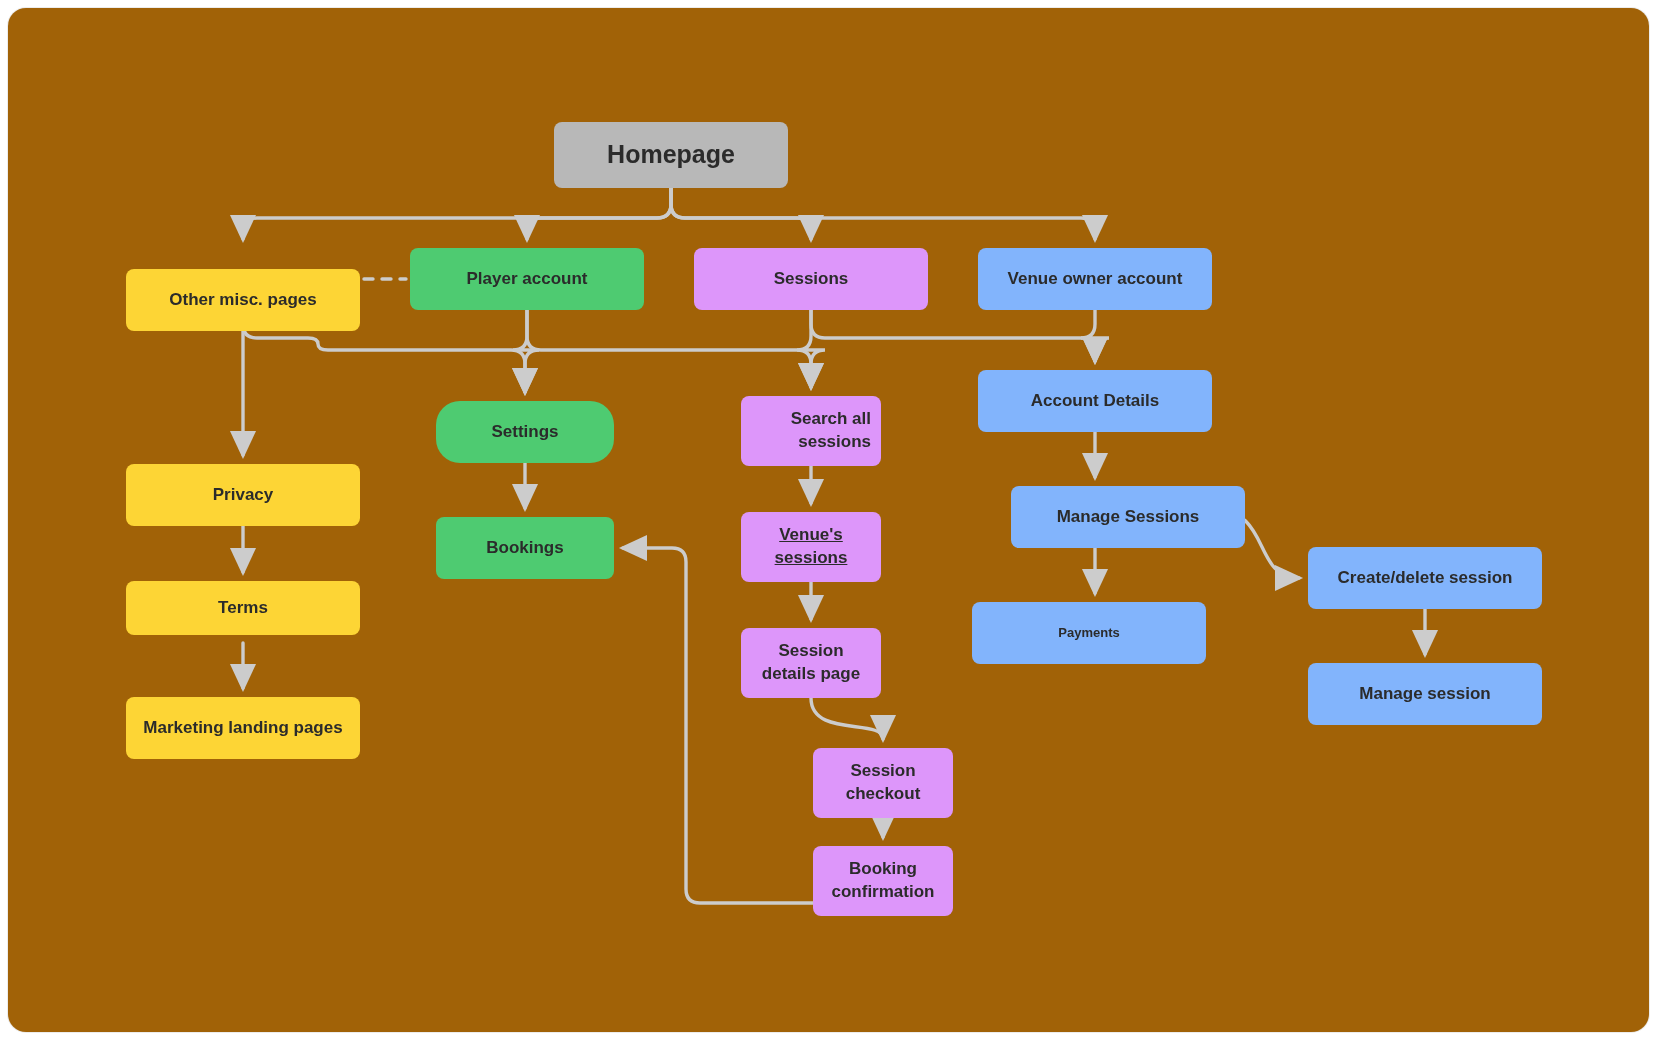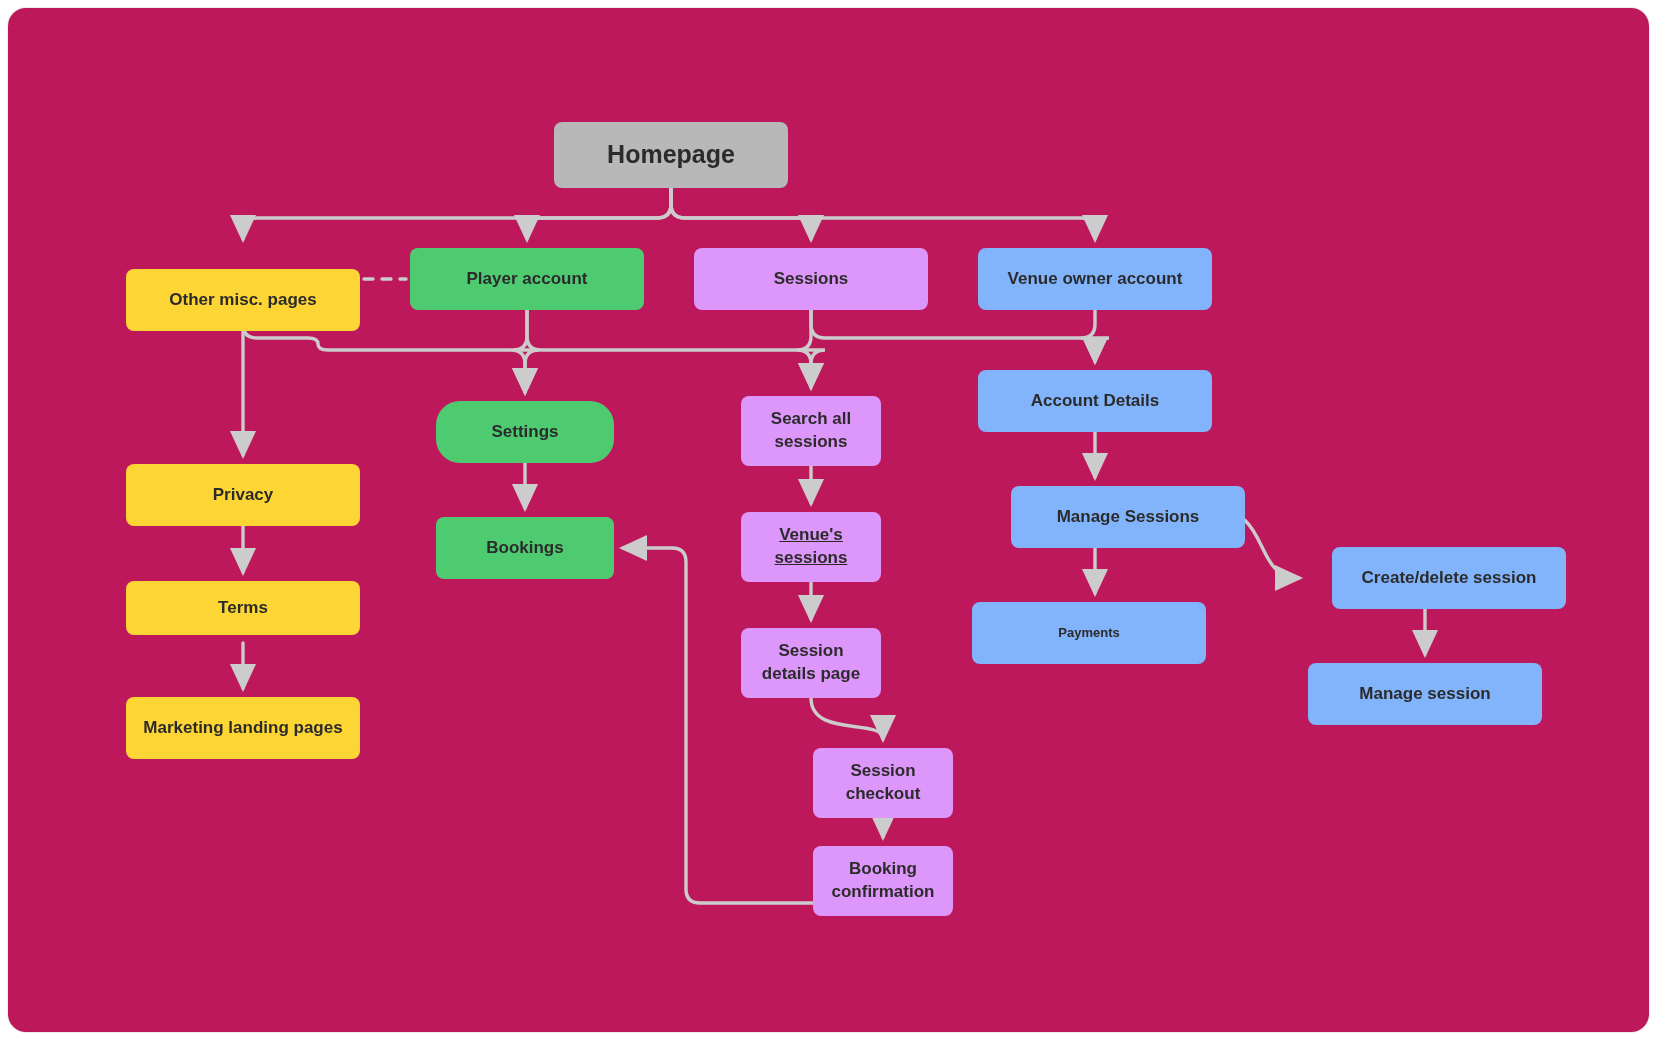--- a/index.html
+++ b/index.html
@@ -1,19 +1,19 @@
 <!DOCTYPE html>
 <html><head>
 <meta charset="utf-8">
 <style>
   html,body{margin:0;padding:0;background:#ffffff;}
   body{width:1657px;height:1040px;font-family:"Liberation Sans",sans-serif;}
   #canvas{
     position:absolute;left:8px;top:8px;width:1641px;height:1024px;
-    background:#be185d;border-radius:18px;
+    background:#a16207;border-radius:18px;
     box-shadow:0 0 0 1px #ececec;
     overflow:hidden;
   }
   #edges{position:absolute;left:0;top:0;width:1641px;height:1024px;}
   .node{
     position:absolute;box-sizing:border-box;
     border-radius:8px;
     display:flex;align-items:center;justify-content:center;
     text-align:center;
     font-weight:bold;
@@ -86,21 +86,21 @@
       </div>
       <div class="node" style="left: 118px; top: 689px; width: 234px; height: 62px; background: rgb(253, 213, 53); font-size: 17px; color: rgb(43, 43, 43);">
         <span class="lbl">Marketing landing pages</span>
       </div>
       <div class="node" style="left: 428px; top: 393px; width: 178px; height: 62px; background: rgb(78, 203, 113); font-size: 17px; color: rgb(43, 43, 43); border-radius: 24px;">
         <span class="lbl">Settings</span>
       </div>
       <div class="node" style="left: 428px; top: 509px; width: 178px; height: 62px; background: rgb(78, 203, 113); font-size: 17px; color: rgb(43, 43, 43);">
         <span class="lbl">Bookings</span>
       </div>
-      <div class="node" style="left: 733px; top: 388px; width: 140px; height: 70px; background: rgb(221, 150, 250); font-size: 17px; color: rgb(43, 43, 43);">
+      <div class="node" style="left: 733px; top: 388px; width: 140px; height: 70px; background: rgb(221, 150, 250); font-size: 17px; color: rgb(43, 43, 43); text-align: right;">
         <span class="lbl">Search all<br>sessions</span>
       </div>
       <div class="node" style="left: 733px; top: 504px; width: 140px; height: 70px; background: rgb(221, 150, 250); font-size: 17px; color: rgb(43, 43, 43); text-decoration: underline;">
         <span class="lbl">Venue's<br>sessions</span>
       </div>
       <div class="node" style="left: 733px; top: 620px; width: 140px; height: 70px; background: rgb(221, 150, 250); font-size: 17px; color: rgb(43, 43, 43);">
         <span class="lbl">Session<br>details page</span>
       </div>
       <div class="node" style="left: 805px; top: 740px; width: 140px; height: 70px; background: rgb(221, 150, 250); font-size: 17px; color: rgb(43, 43, 43);">
         <span class="lbl">Session<br>checkout</span>
@@ -110,20 +110,20 @@
       </div>
       <div class="node" style="left: 970px; top: 362px; width: 234px; height: 62px; background: rgb(130, 180, 252); font-size: 17px; color: rgb(43, 43, 43);">
         <span class="lbl">Account Details</span>
       </div>
       <div class="node" style="left: 970px; top: 478px; width: 234px; height: 62px; background: rgb(130, 180, 252); font-size: 17px; color: rgb(43, 43, 43); margin-left: 33px;">
         <span class="lbl">Manage Sessions</span>
       </div>
       <div class="node" style="left: 964px; top: 594px; width: 234px; height: 62px; background: rgb(130, 180, 252); font-size: 13px; color: rgb(43, 43, 43);">
         <span class="lbl">Payments</span>
       </div>
-      <div class="node" style="left: 1300px; top: 539px; width: 234px; height: 62px; background: rgb(130, 180, 252); font-size: 17px; color: rgb(43, 43, 43); margin-left: 24px;">
+      <div class="node" style="left: 1300px; top: 539px; width: 234px; height: 62px; background: rgb(130, 180, 252); font-size: 17px; color: rgb(43, 43, 43);">
         <span class="lbl">Create/delete session</span>
       </div>
       <div class="node" style="left: 1300px; top: 655px; width: 234px; height: 62px; background: rgb(130, 180, 252); font-size: 17px; color: rgb(43, 43, 43);">
         <span class="lbl">Manage session</span>
       </div>
     </div>
 </div>
 
 </body></html>

